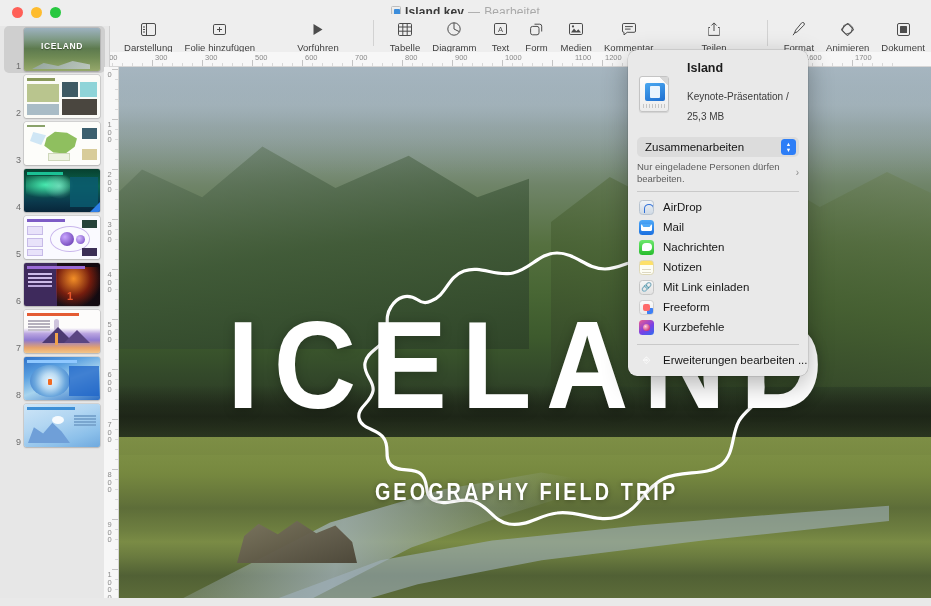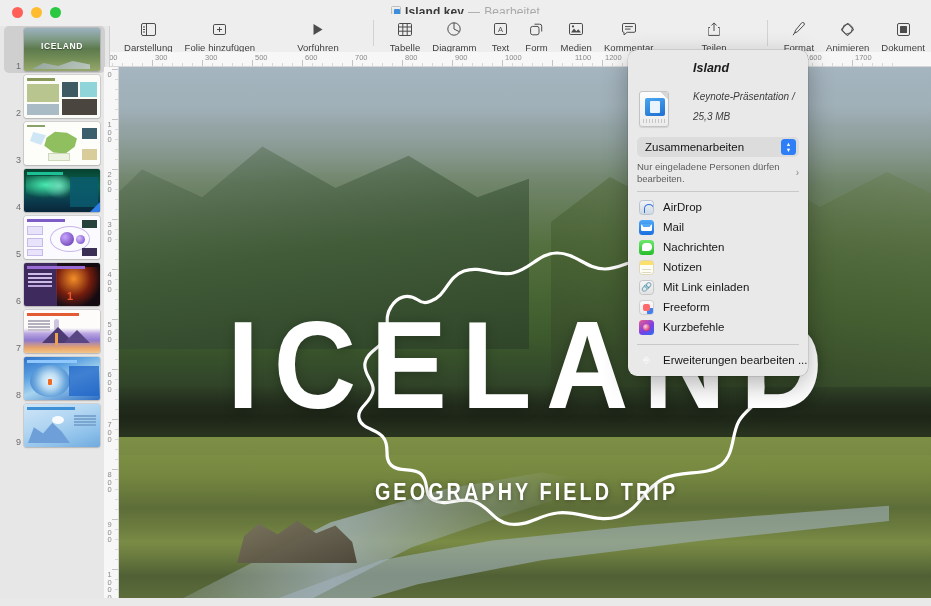--- a/index.html
+++ b/index.html
@@ -319,21 +319,21 @@
     transform: scaleX(.86);
   }
 
   
   .popover {
     position: absolute; left: 628px; top: 50px; width: 180px;
     background: #e9e9e9; border-radius: 9px;
     box-shadow: 0 0 0 .5px rgba(0,0,0,.16), 0 8px 26px rgba(0,0,0,.30);
     padding: 8px 0 6px 0; overflow: hidden;
   }
-  .pop-head { display: flex; gap: 24px; padding: 3px 11px 2px 11px; align-items: flex-end; font-style: italic; }
+  .pop-head { display: flex; gap: 18px; padding: 3px 11px 2px 11px; align-items: center; }
   .fileicon {
     width: 30px; height: 36px; flex: 0 0 30px; border-radius: 3px;
     background: linear-gradient(180deg,#fdfdfd,#ececec);
     border: .5px solid #c4c4c4; position: relative;
     box-shadow: 0 1px 1px rgba(0,0,0,.10);
   }
   .fileicon .corner {
     position:absolute; right:0; top:0; width:8px; height:8px;
     background: linear-gradient(225deg,#d7d7d7 50%, transparent 50%);
   }

